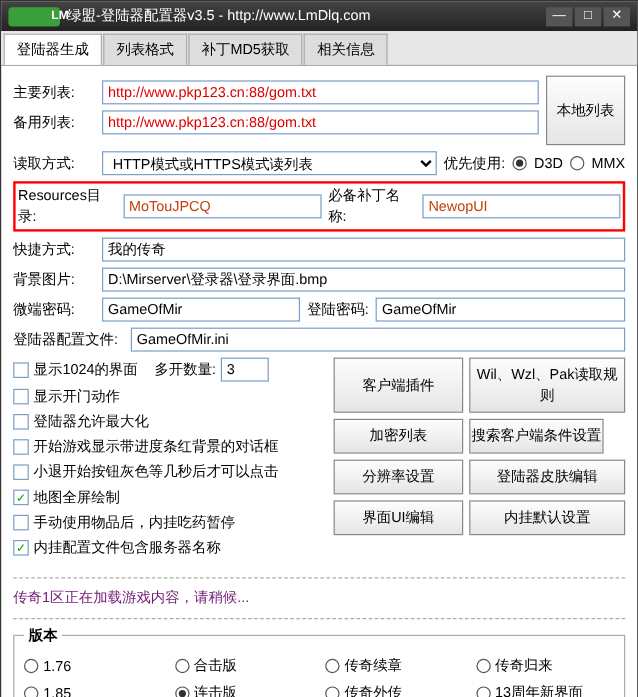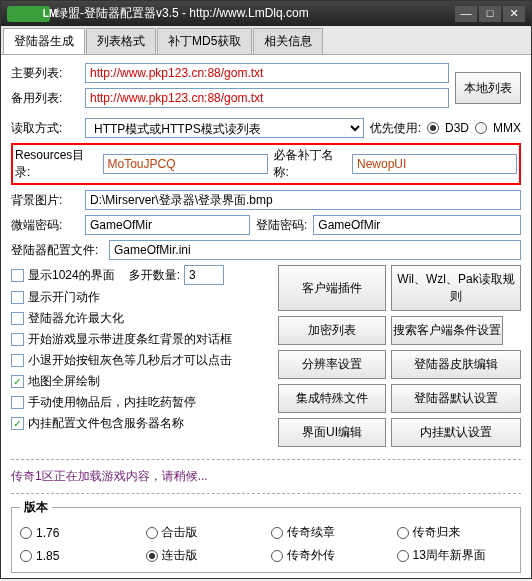--- a/index.html
+++ b/index.html
@@ -13,21 +13,21 @@
 .tabs { display: flex; background: #e8e8e8; border-bottom: 1px solid #aaa; padding: 2px 2px 0 2px; gap: 1px; }
 .tab { padding: 4px 10px; background: #ddd; border: 1px solid #aaa; border-bottom: none; cursor: pointer; }
 .tab.active { background: #fff; }
 .form { padding: 8px 10px; }
 .row { display: flex; align-items: center; margin-bottom: 5px; gap: 6px; }
 .label { width: 68px; text-align: left; white-space: nowrap; }
 .input { flex: 1; border: 1px solid #7a9ec6; padding: 2px 4px; height: 20px; }
 .input.red { color: #d00; }
 .input.blue { color: #c2410c; }
 .btn { background: linear-gradient(#fdfdfd,#e5e5e5); border: 1px solid #888; padding: 3px 8px; cursor: pointer; text-align: center; }
-.btn-tall { height: 32px; display: flex; align-items: center; }
+.btn-tall { height: 58px; display: flex; align-items: center; }
 select.input { background: #fff; }
 .highlight-box { border: 2px solid #f00; padding: 2px; margin-bottom: 5px; }
 .highlight-row { display: flex; align-items: center; gap: 6px; }
 .mid-section { display: flex; gap: 10px; }
 .check-col { flex: 1; }
 .btn-col { display: flex; flex-direction: column; gap: 5px; }
 .btn-row { display: flex; gap: 5px; }
 .btn-w { width: 108px; padding: 5px 0; }
 .checkbox-row { display: flex; align-items: center; gap: 4px; margin-bottom: 4px; }
 .checkbox { width: 13px; height: 13px; border: 1px solid #7a9ec6; background: #fff; display: inline-flex; align-items: center; justify-content: center; font-size: 10px; color: #0a0; cursor: pointer; }
@@ -89,20 +89,24 @@
     <div class="highlight-box">
       <div class="highlight-row">
         <span>Resources目录:</span>
         <input class="input blue" style="flex: 1 1 0%;" value="MoTouJPCQ">
         <span>必备补丁名称:</span>
         <input class="input blue" style="flex: 1 1 0%;" value="NewopUI">
       </div>
     </div>
 
     <div class="row">
+      <span class="label">快捷方式:</span>
+      <input class="input" value="我的传奇" style="">
+    </div>
+    <div class="row">
       <span class="label">背景图片:</span>
       <input class="input" value="D:\Mirserver\登录器\登录界面.bmp" style="">
     </div>
     <div class="row">
       <span class="label">微端密码:</span>
       <input class="input" style="flex: 0 0 140px;" value="GameOfMir">
       <span>登陆密码:</span>
       <input class="input" value="GameOfMir" style="">
     </div>
     <div class="row">
@@ -154,24 +158,20 @@
         </div>
         <div class="btn-row">
           <button class="btn btn-w">加密列表</button>
           <button class="btn btn-w" style="width:112px">搜索客户端条件设置</button>
         </div>
         <div class="btn-row">
           <button class="btn btn-w">分辨率设置</button>
           <button class="btn btn-w" style="width:130px">登陆器皮肤编辑</button>
         </div>
         <div class="btn-row">
-          <button class="btn btn-w">集成特殊文件</button>
-          <button class="btn btn-w" style="width:130px">登陆器默认设置</button>
-        </div>
-        <div class="btn-row">
           <button class="btn btn-w">界面UI编辑</button>
           <button class="btn btn-w" style="width:130px">内挂默认设置</button>
         </div>
       </div>
     </div>
   </div>
 
   <div class="sep"></div>
   <div class="status">传奇1区正在加载游戏内容，请稍候...</div>
   <div class="sep"></div>

